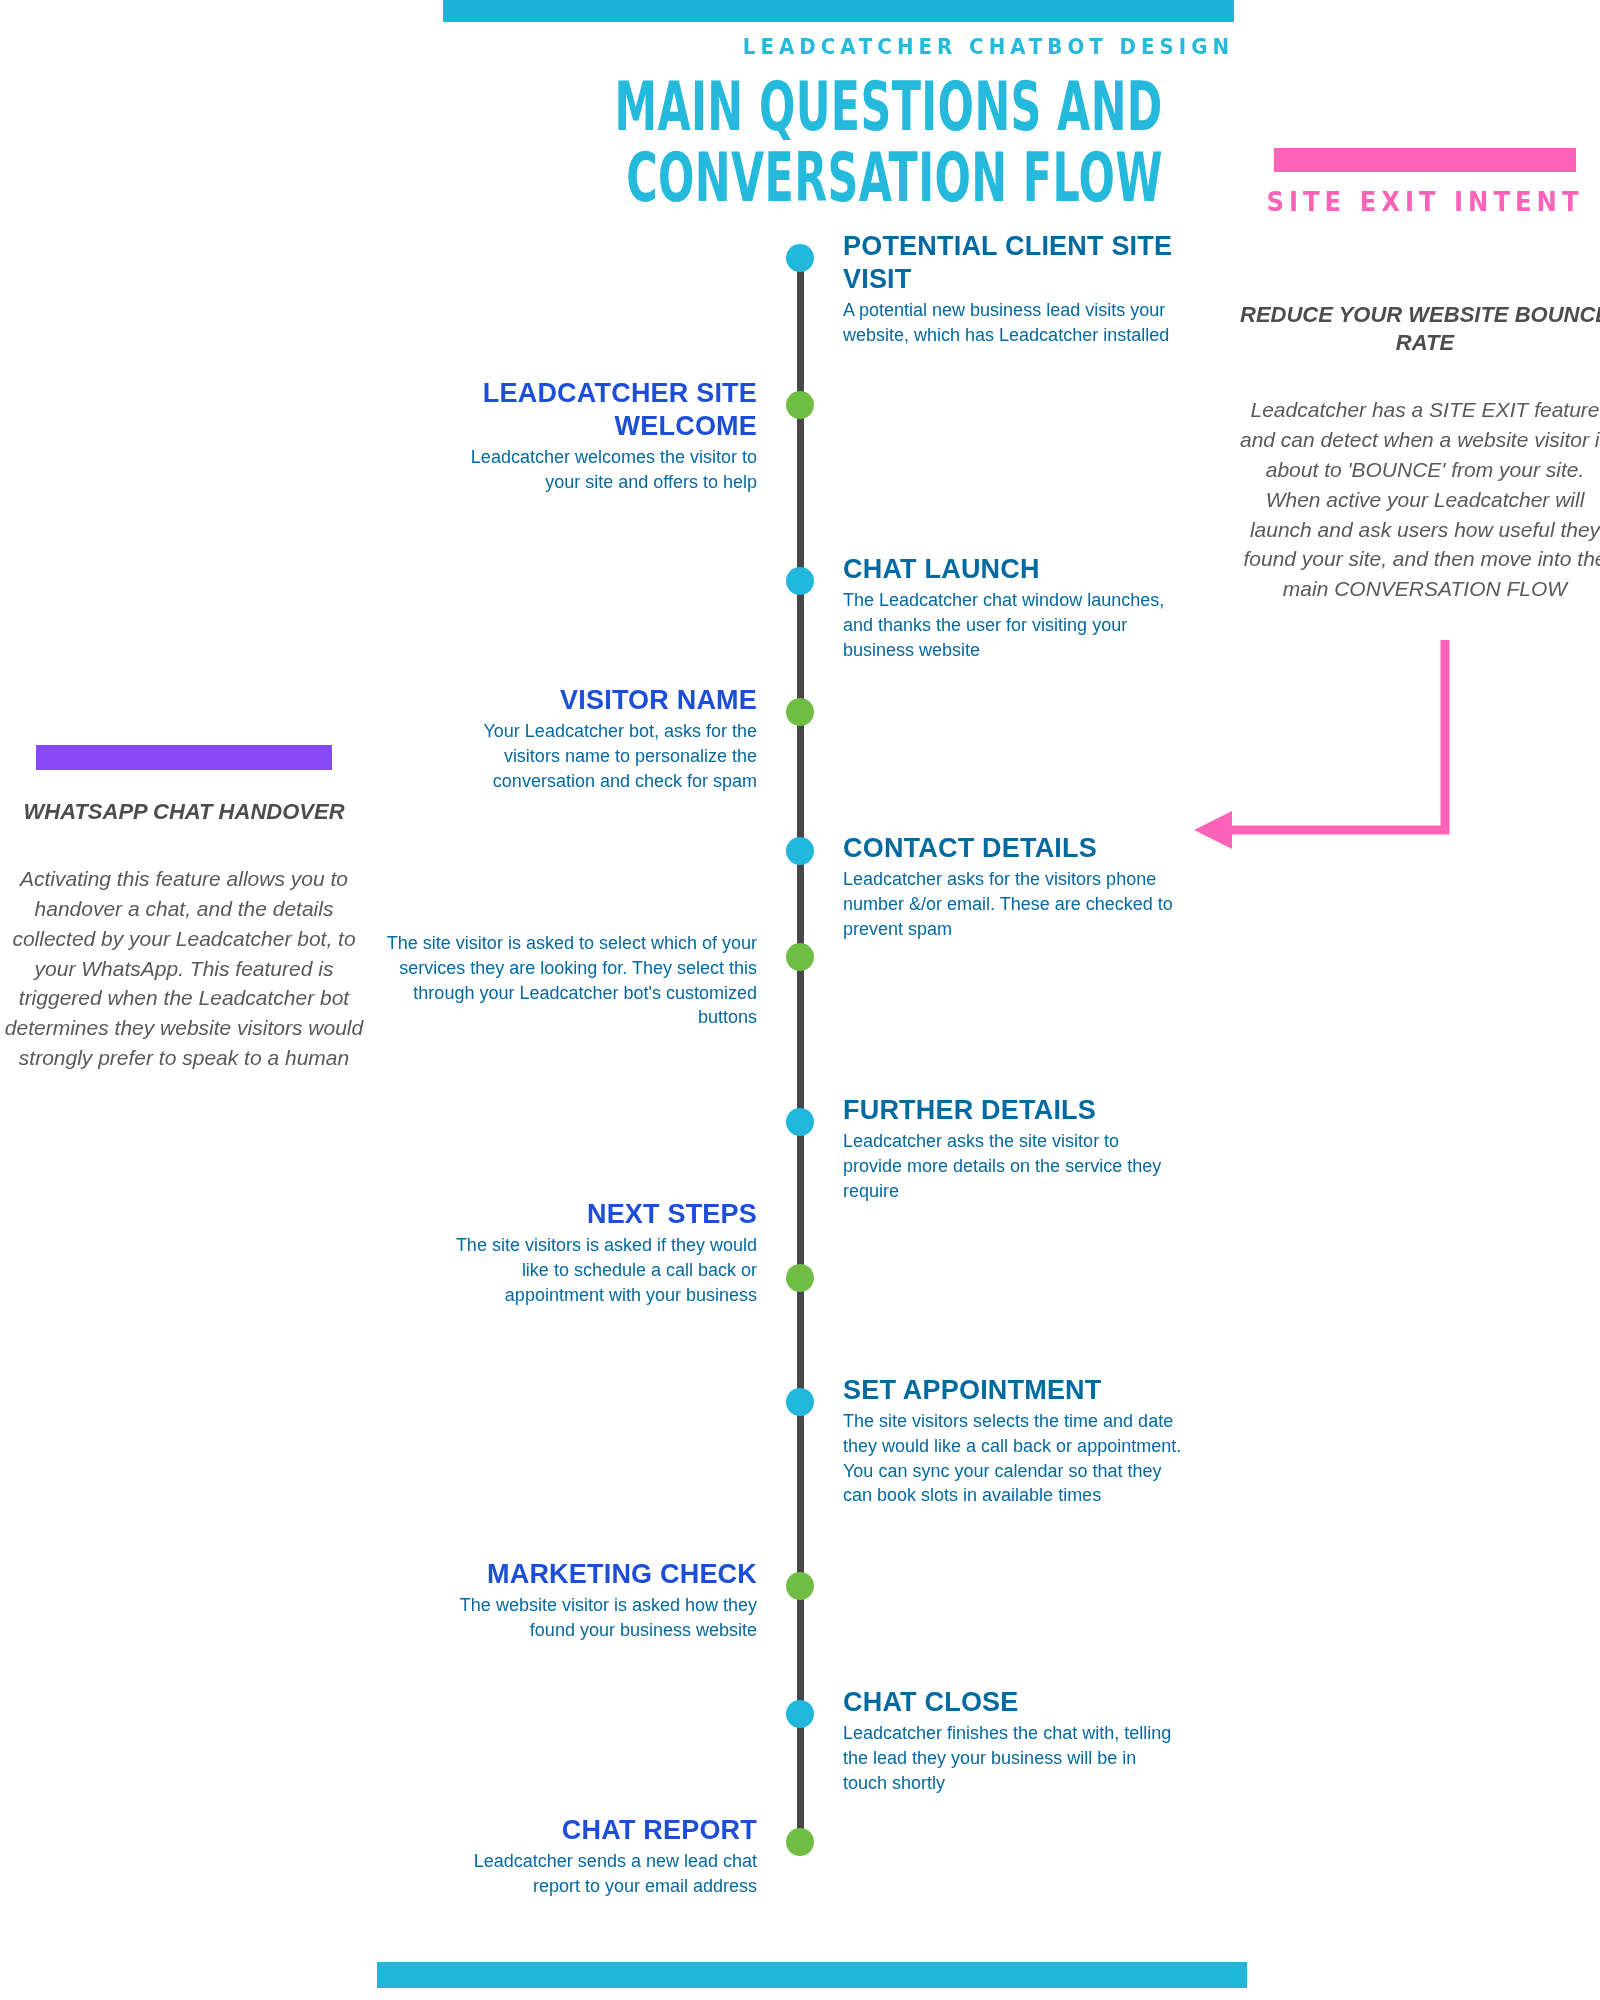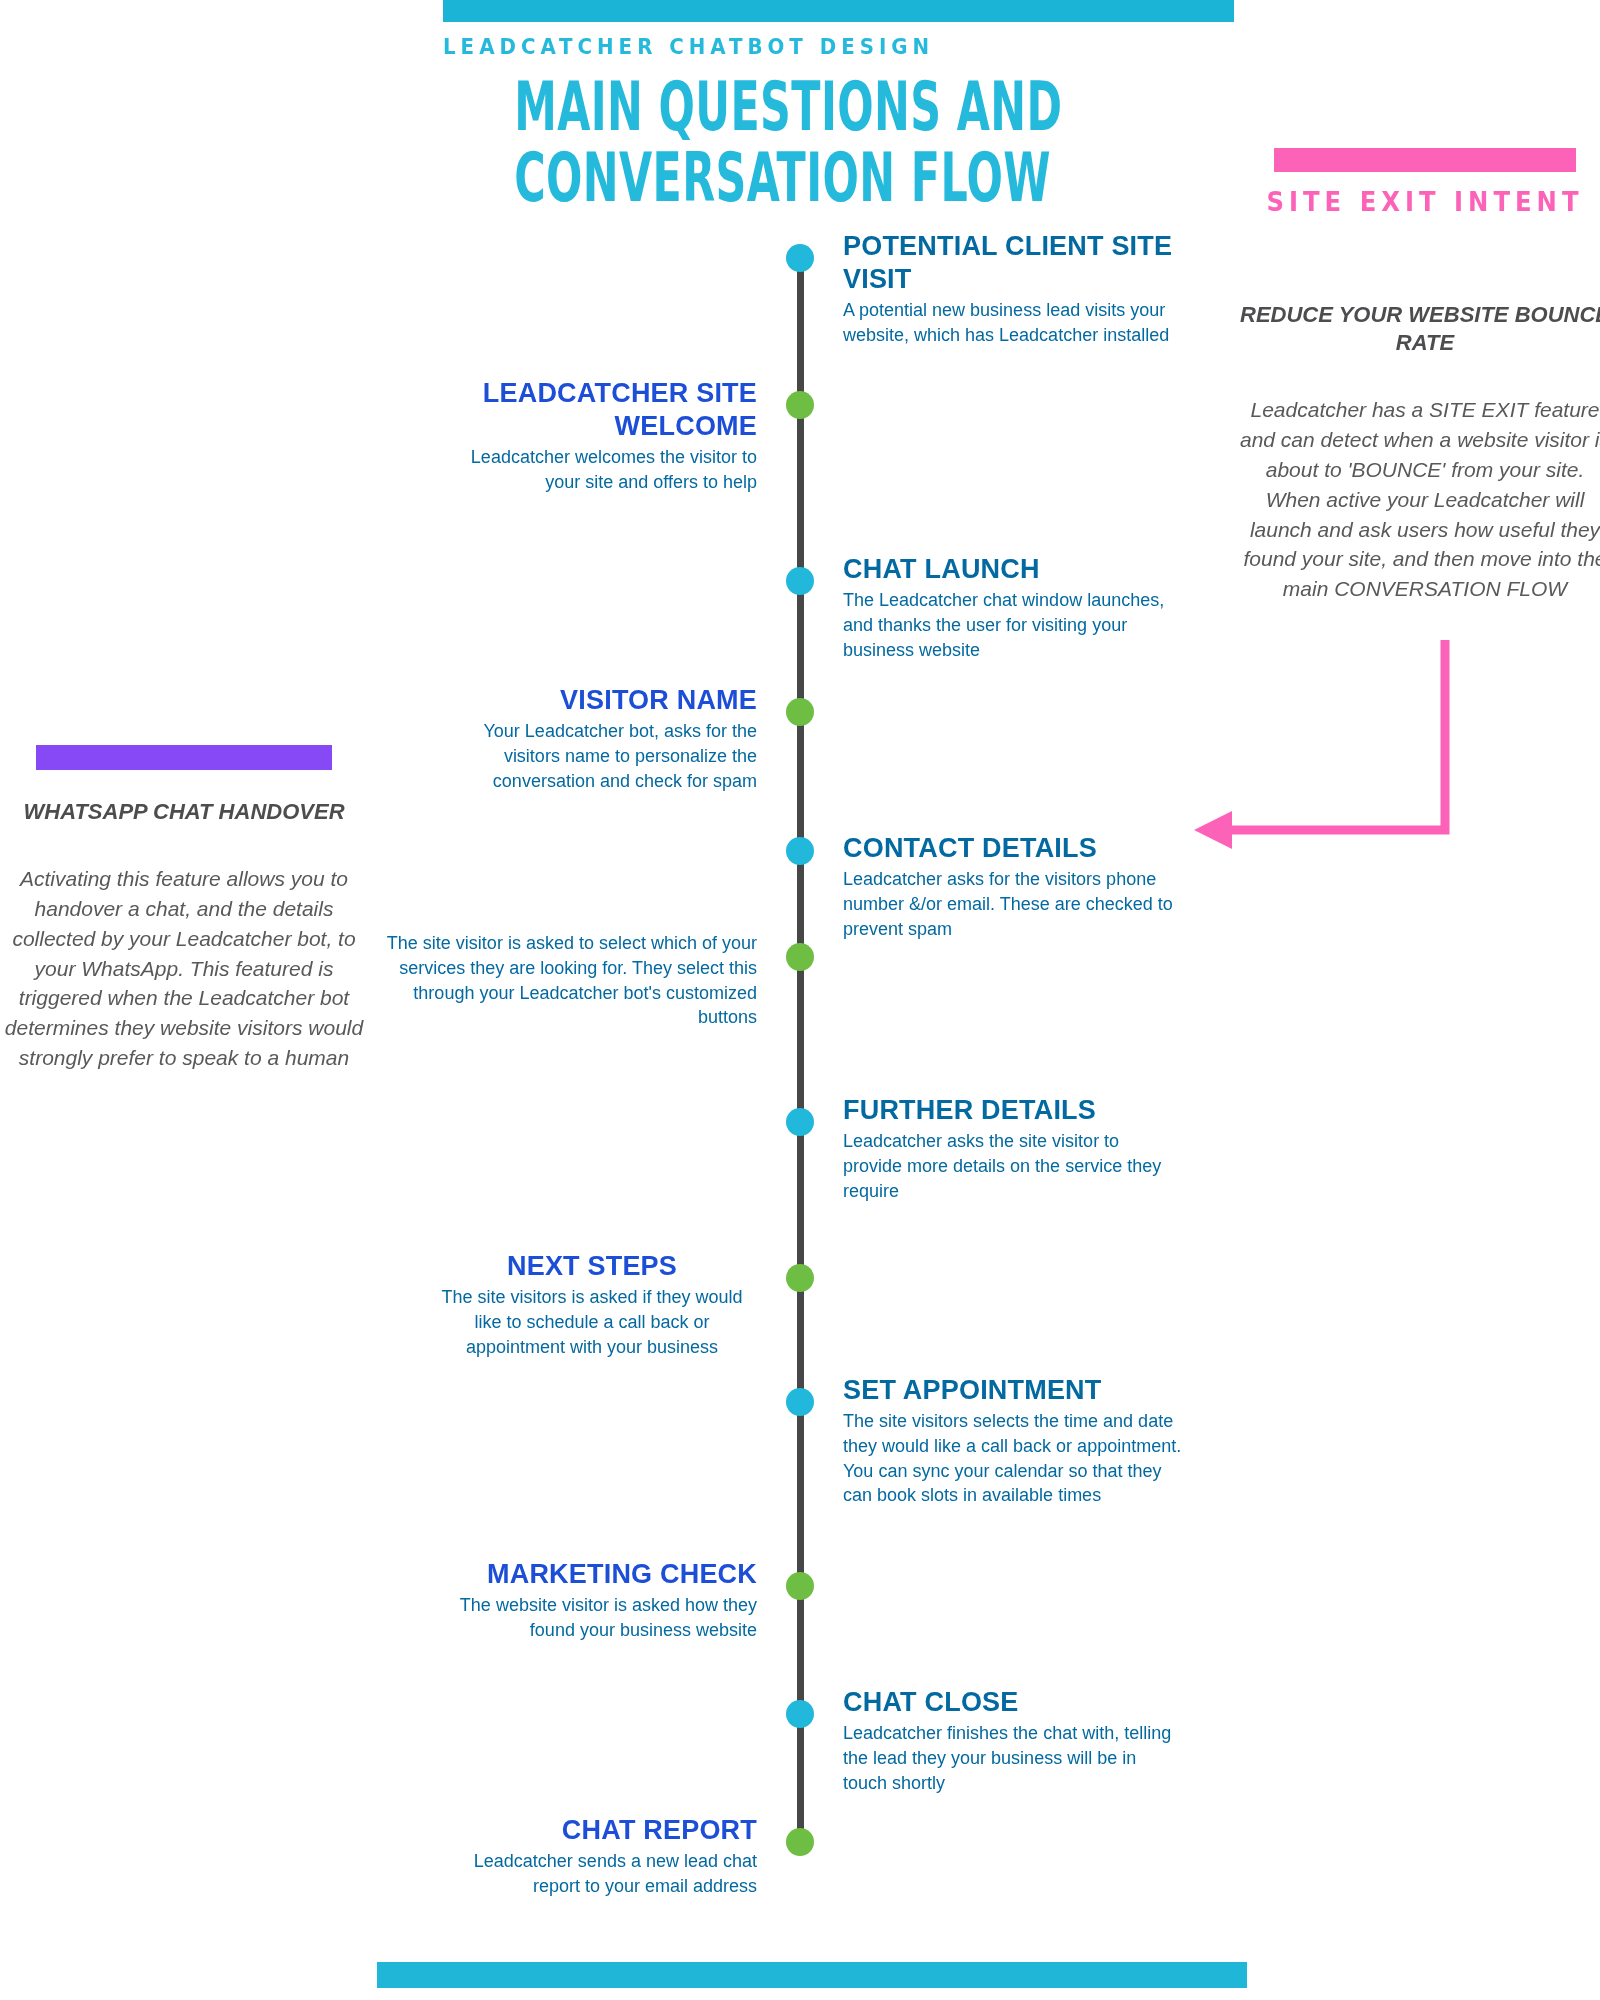--- a/index.html
+++ b/index.html
@@ -12,21 +12,21 @@
   #canvas { position:relative; width:1600px; height:2000px; }
 
   
   .bar { position:absolute; }
   #top-bar    { left:443px;  top:0px;    width:791px; height:22px; background:#1bb4d6; }
   #bottom-bar { left:377px;  top:1962px; width:870px; height:26px; background:#1fb6d8; }
   #pink-bar   { left:1274px; top:148px;  width:302px; height:24px; background:#fc62b8; }
   #purple-bar { left:36px;   top:745px;  width:296px; height:25px; background:#8649f5; }
 
   
-  #header { position:absolute; left:443px; top:34px; width:791px; text-align:left; }
+  #header { position:absolute; left:443px; top:34px; width:791px; text-align:right; }
   #eyebrow {
     font-family:"DejaVu Sans Condensed","Liberation Sans Narrow","Liberation Sans", sans-serif;
     font-weight:700; font-size:22px; letter-spacing:5px;
     color:#25b9db; white-space:nowrap;
   }
   #main-title {
     margin-top:12px;
     font-family:"DejaVu Sans Condensed","Liberation Sans Narrow","Liberation Sans", sans-serif;
     font-weight:700;
     font-size:58px; line-height:1.04;
@@ -161,21 +161,21 @@
       <div class="node green" style="top: 943px;"></div>
       <div class="entry left" style="top: 929px; width: 400px;">
         <div class="desc">The site visitor is asked to select which of your services they are looking for. They select this through your Leadcatcher bot's customized buttons</div>
       </div>
       <div class="node cyan" style="top: 1108px;"></div>
       <div class="entry right" style="top: 1094px; width: 330px;">
         <div class="title">FURTHER DETAILS</div>
         <div class="desc">Leadcatcher asks the site visitor to provide more details on the service they require</div>
       </div>
       <div class="node green" style="top: 1264px;"></div>
-      <div class="entry left" style="top: 1250px; width: 330px; text-align: center;">
+      <div class="entry left" style="top: 1198px; width: 330px;">
         <div class="title">NEXT STEPS</div>
         <div class="desc">The site visitors is asked if they would like to schedule a call back or appointment with your business</div>
       </div>
       <div class="node cyan" style="top: 1388px;"></div>
       <div class="entry right" style="top: 1374px; width: 340px;">
         <div class="title">SET APPOINTMENT</div>
         <div class="desc">The site visitors selects the time and date they would like a call back or appointment. You can sync your calendar so that they can book slots in available times</div>
       </div>
       <div class="node green" style="top: 1572px;"></div>
       <div class="entry left" style="top: 1558px; width: 300px;">

